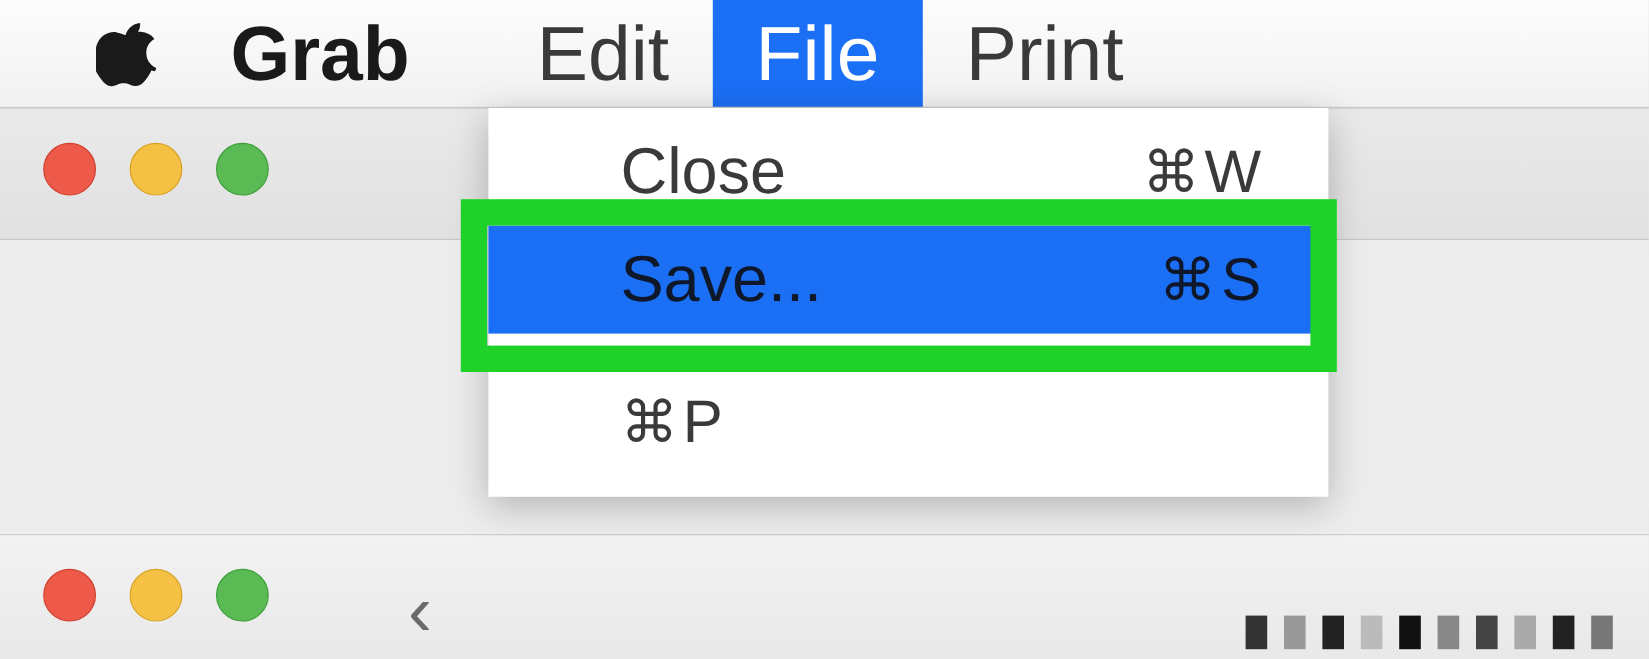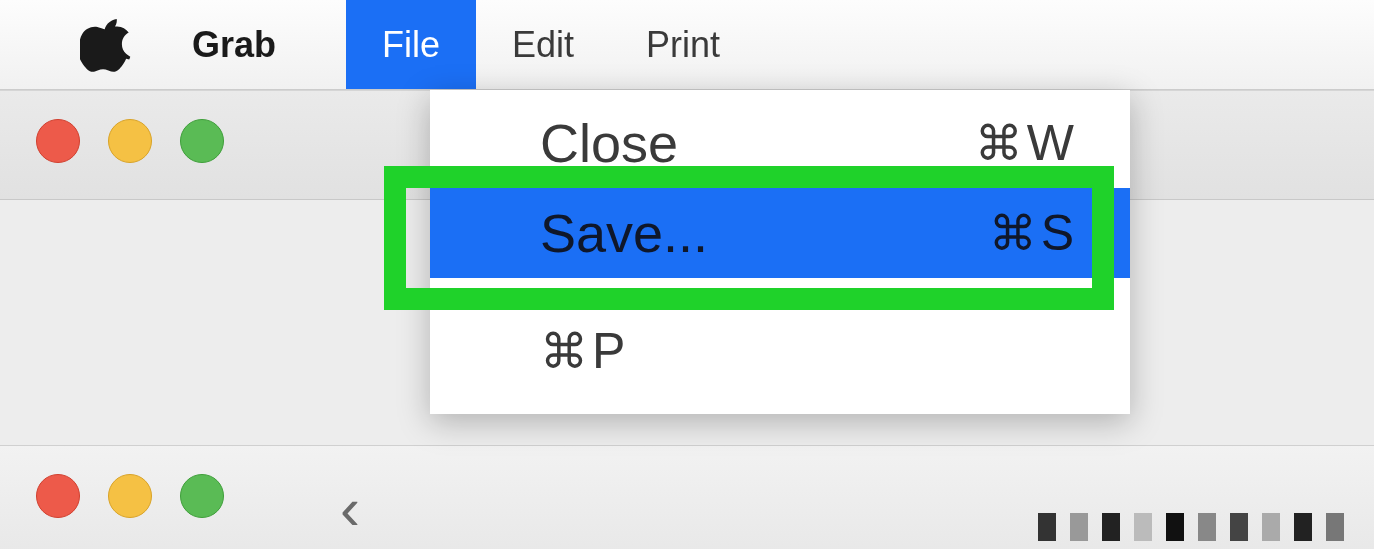--- a/index.html
+++ b/index.html
@@ -14,21 +14,21 @@
       height: 549px;
       overflow: hidden;
       position: relative;
     }
     .menubar {
       display: flex;
       align-items: center;
       height: 90px;
       background: linear-gradient(to bottom, #fdfdfd, #f1f1f1);
       border-bottom: 1px solid #ccc;
-      font-size: 36px;
+      font-size: 64px;
       color: #3a3a3a;
       position: relative;
       z-index: 1;
     }
     .apple-logo {
       margin-left: 80px;
       margin-right: 60px;
       display: flex;
       align-items: center;
     }
@@ -98,21 +98,21 @@
       position: absolute;
       left: 340px;
       top: 28px;
       font-size: 60px;
       color: #6a6a6a;
       font-weight: 300;
     }
     .dropdown {
       position: absolute;
       top: 90px;
-      left: 430px;
+      left: 407px;
       width: 700px;
       background: #ffffff;
       box-shadow: 0 8px 30px rgba(0,0,0,0.25);
       z-index: 5;
       padding: 8px 0 20px 0;
     }
     .dropdown-item {
       display: flex;
       justify-content: space-between;
       align-items: center;
@@ -165,22 +165,22 @@
 </head>
 <body>
 
 <div class="menubar">
   <div class="apple-logo">
     <svg viewBox="0 0 170 170">
         <path d="M150.9 130.1c-2.9 6.7-6.4 12.9-10.5 18.5-5.6 7.8-10.2 13.2-13.7 16.2-5.5 4.9-11.4 7.4-17.7 7.6-4.5 0-9.9-1.3-16.2-3.9-6.3-2.6-12.1-3.9-17.4-3.9-5.5 0-11.5 1.3-17.9 3.9-6.4 2.6-11.6 4-15.6 4.1-6 .2-12.1-2.4-18.1-7.8-3.8-3.3-8.6-8.9-14.3-16.9-6.1-8.5-11.1-18.4-15-29.6C.5 106.2-1.6 94.5-1.6 83.1c0-13 2.8-24.2 8.5-33.6 4.4-7.5 10.3-13.4 17.7-17.8 7.4-4.3 15.3-6.5 23.9-6.7 4.8 0 11.1 1.5 18.9 4.4 7.8 2.9 12.8 4.4 15 4.4 1.6 0 7.2-1.7 16.6-5.2 8.9-3.2 16.4-4.5 22.6-4 16.7 1.3 29.3 7.9 37.6 19.8-14.9 9-22.3 21.7-22.2 38 .1 12.7 4.7 23.2 13.7 31.6 4.1 3.9 8.6 6.9 13.7 9.1-1.1 3.2-2.3 6.2-3.5 9zM120.4 4.1c0 9.7-3.5 18.7-10.6 27.1-8.5 9.9-18.8 15.6-30 14.7-.1-1.2-.2-2.4-.2-3.7 0-9.3 4-19.2 11.2-27.3 3.6-4.1 8.1-7.5 13.6-10.2C109.8 2 115 .5 119.9.3c.3 1.3.5 2.6.5 3.8z"></path>
       </svg>
   </div>
   <div class="app-name">Grab</div>
+  <div class="menu-item">Edit</div>
   <div class="menu-item active">File</div>
-  <div class="menu-item">Edit</div>
   <div class="menu-item">Print</div>
 </div>
 
 <div class="window-area">
   <div class="window window-1">
     <div class="traffic-lights">
       <div class="traffic-light tl-red"></div>
       <div class="traffic-light tl-yellow"></div>
       <div class="traffic-light tl-green"></div>
     </div>

